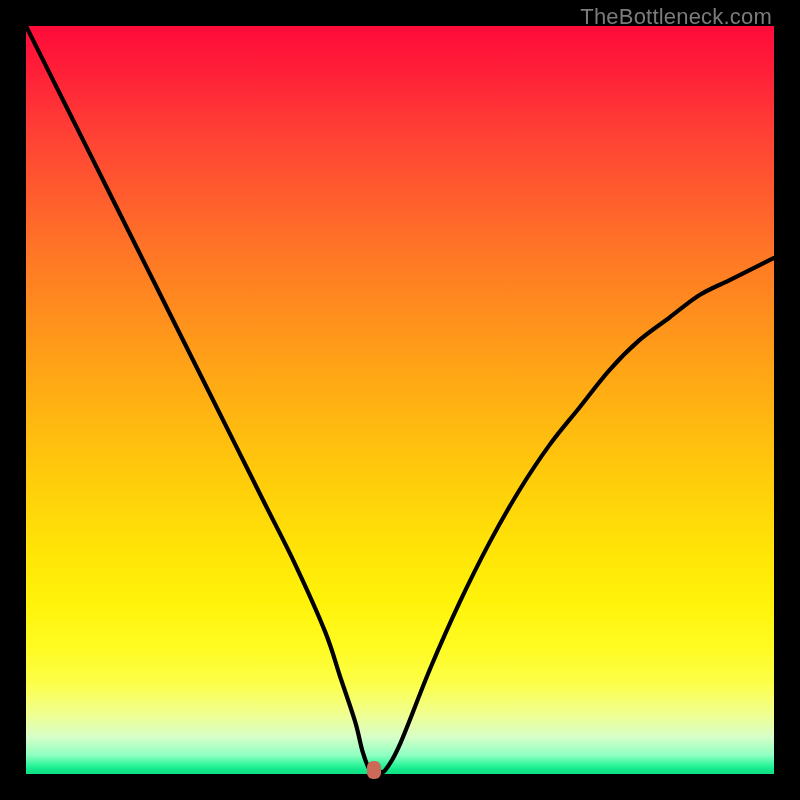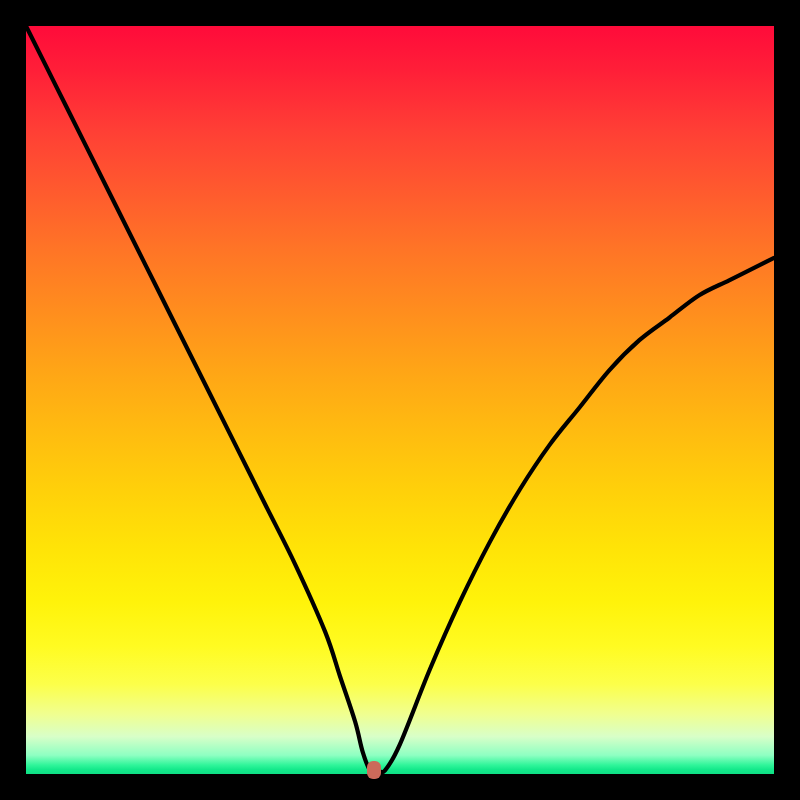--- a/index.html
+++ b/index.html
@@ -77,13 +77,14 @@
 </head>
 <body>
 
 <div class="frame">
   <div class="plot-area">
     <svg class="curve" viewBox="0 0 748 748" preserveAspectRatio="none">
       <path id="curve-path" fill="none" stroke="#000" stroke-width="4.2" stroke-linejoin="round" stroke-linecap="round" d="M 0 0 C 4.986666666666667 9.97333333333332, 19.946666666666665 39.893333333333246, 29.92 59.83999999999992 C 39.89333333333334 79.78666666666659, 49.866666666666674 99.73333333333339, 59.84 119.68000000000006 C 69.81333333333333 139.62666666666675, 79.78666666666666 159.57333333333332, 89.75999999999999 179.51999999999998 C 99.73333333333332 199.46666666666664, 109.70666666666668 219.4133333333333, 119.68 239.35999999999996 C 129.65333333333334 259.3066666666666, 139.62666666666667 279.25333333333333, 149.6 299.2 C 159.57333333333332 319.14666666666665, 169.54666666666665 339.0933333333333, 179.51999999999998 359.03999999999996 C 189.4933333333333 378.9866666666666, 199.4666666666667 398.93333333333334, 209.44000000000003 418.88 C 219.41333333333336 438.82666666666665, 229.38666666666668 458.77333333333337, 239.36 478.72 C 249.33333333333334 498.6666666666667, 259.3066666666666 517.3666666666666, 269.28 538.56 C 279.25333333333333 559.7533333333333, 291.71999999999997 587.18, 299.2 605.88 C 306.68 624.58, 309.1733333333333 635.8, 314.15999999999997 650.76 C 319.14666666666665 665.72, 325.38 683.1733333333333, 329.12 695.64 C 332.86 708.1066666666667, 334.1066666666667 717.4566666666666, 336.6 725.56 C 339.09333333333336 733.6633333333333, 341.5866666666667 741.1433333333333, 344.08000000000004 744.26 C 346.5733333333334 747.3766666666667, 349.06666666666666 744.26, 351.56 744.26 C 354.05333333333334 744.26, 355.29999999999995 748.6233333333333, 359.03999999999996 744.26 C 362.78 739.8966666666666, 366.52 734.9100000000001, 374 718.08 C 381.48 701.25, 393.9466666666667 666.9666666666667, 403.92 643.28 C 413.8933333333333 619.5933333333332, 423.8666666666667 597.1533333333334, 433.84 575.96 C 443.8133333333333 554.7666666666667, 453.78666666666663 534.82, 463.76 516.12 C 473.73333333333335 497.42, 483.70666666666665 479.96666666666664, 493.68 463.76 C 503.65333333333336 447.55333333333334, 513.6266666666667 432.5933333333333, 523.6 418.88 C 533.5733333333334 405.1666666666667, 543.5466666666666 393.9466666666667, 553.52 381.48 C 563.4933333333333 369.0133333333333, 573.4666666666667 355.29999999999995, 583.44 344.08 C 593.4133333333334 332.86, 603.3866666666667 322.88666666666666, 613.36 314.16 C 623.3333333333334 305.4333333333334, 633.3066666666666 299.20000000000005, 643.28 291.72 C 653.2533333333333 284.24, 663.2266666666667 275.5133333333333, 673.2 269.28 C 683.1733333333334 263.0466666666666, 693.1466666666666 259.3066666666667, 703.12 254.32 C 713.0933333333334 249.33333333333331, 725.56 243.09999999999997, 733.04 239.35999999999996 C 740.52 235.61999999999995, 745.5066666666667 233.12666666666667, 748 231.88"></path>
     </svg>
     <div id="marker" class="marker" style="left: 347.82px; top: 744.26px;"></div>
   </div>
+  <div class="watermark">TheBottleneck.com</div>
 </div>
 
 </body></html>

